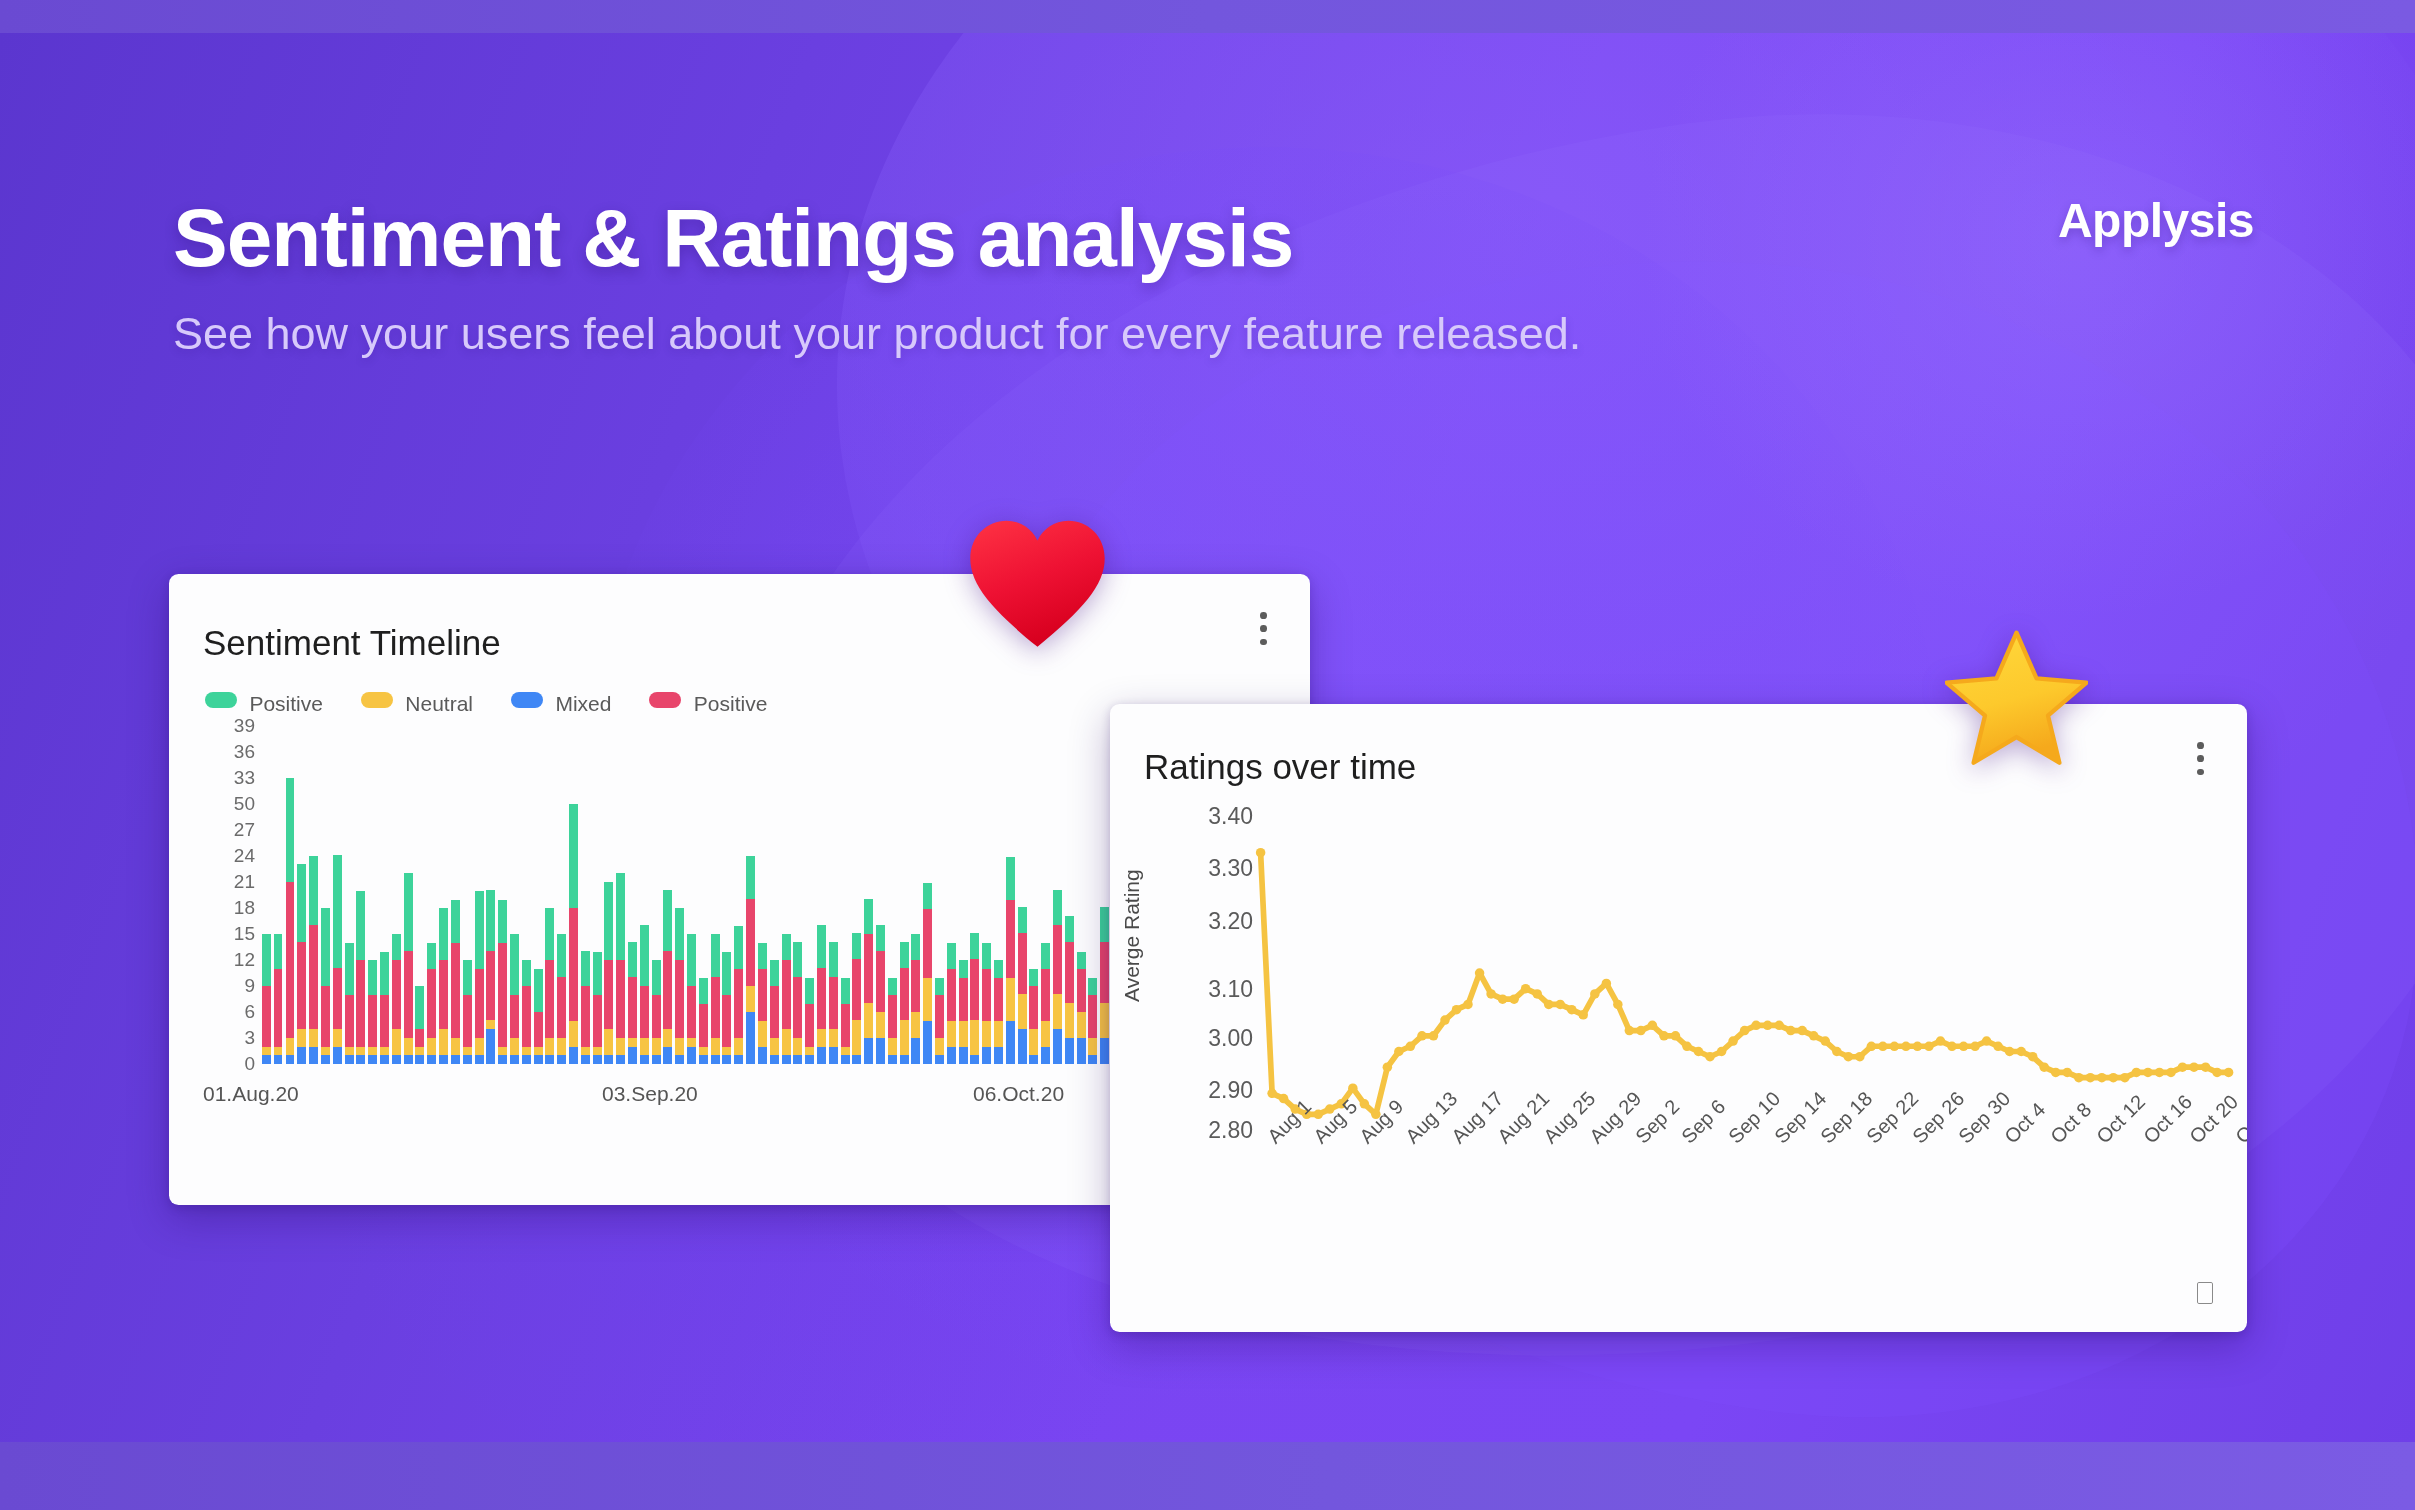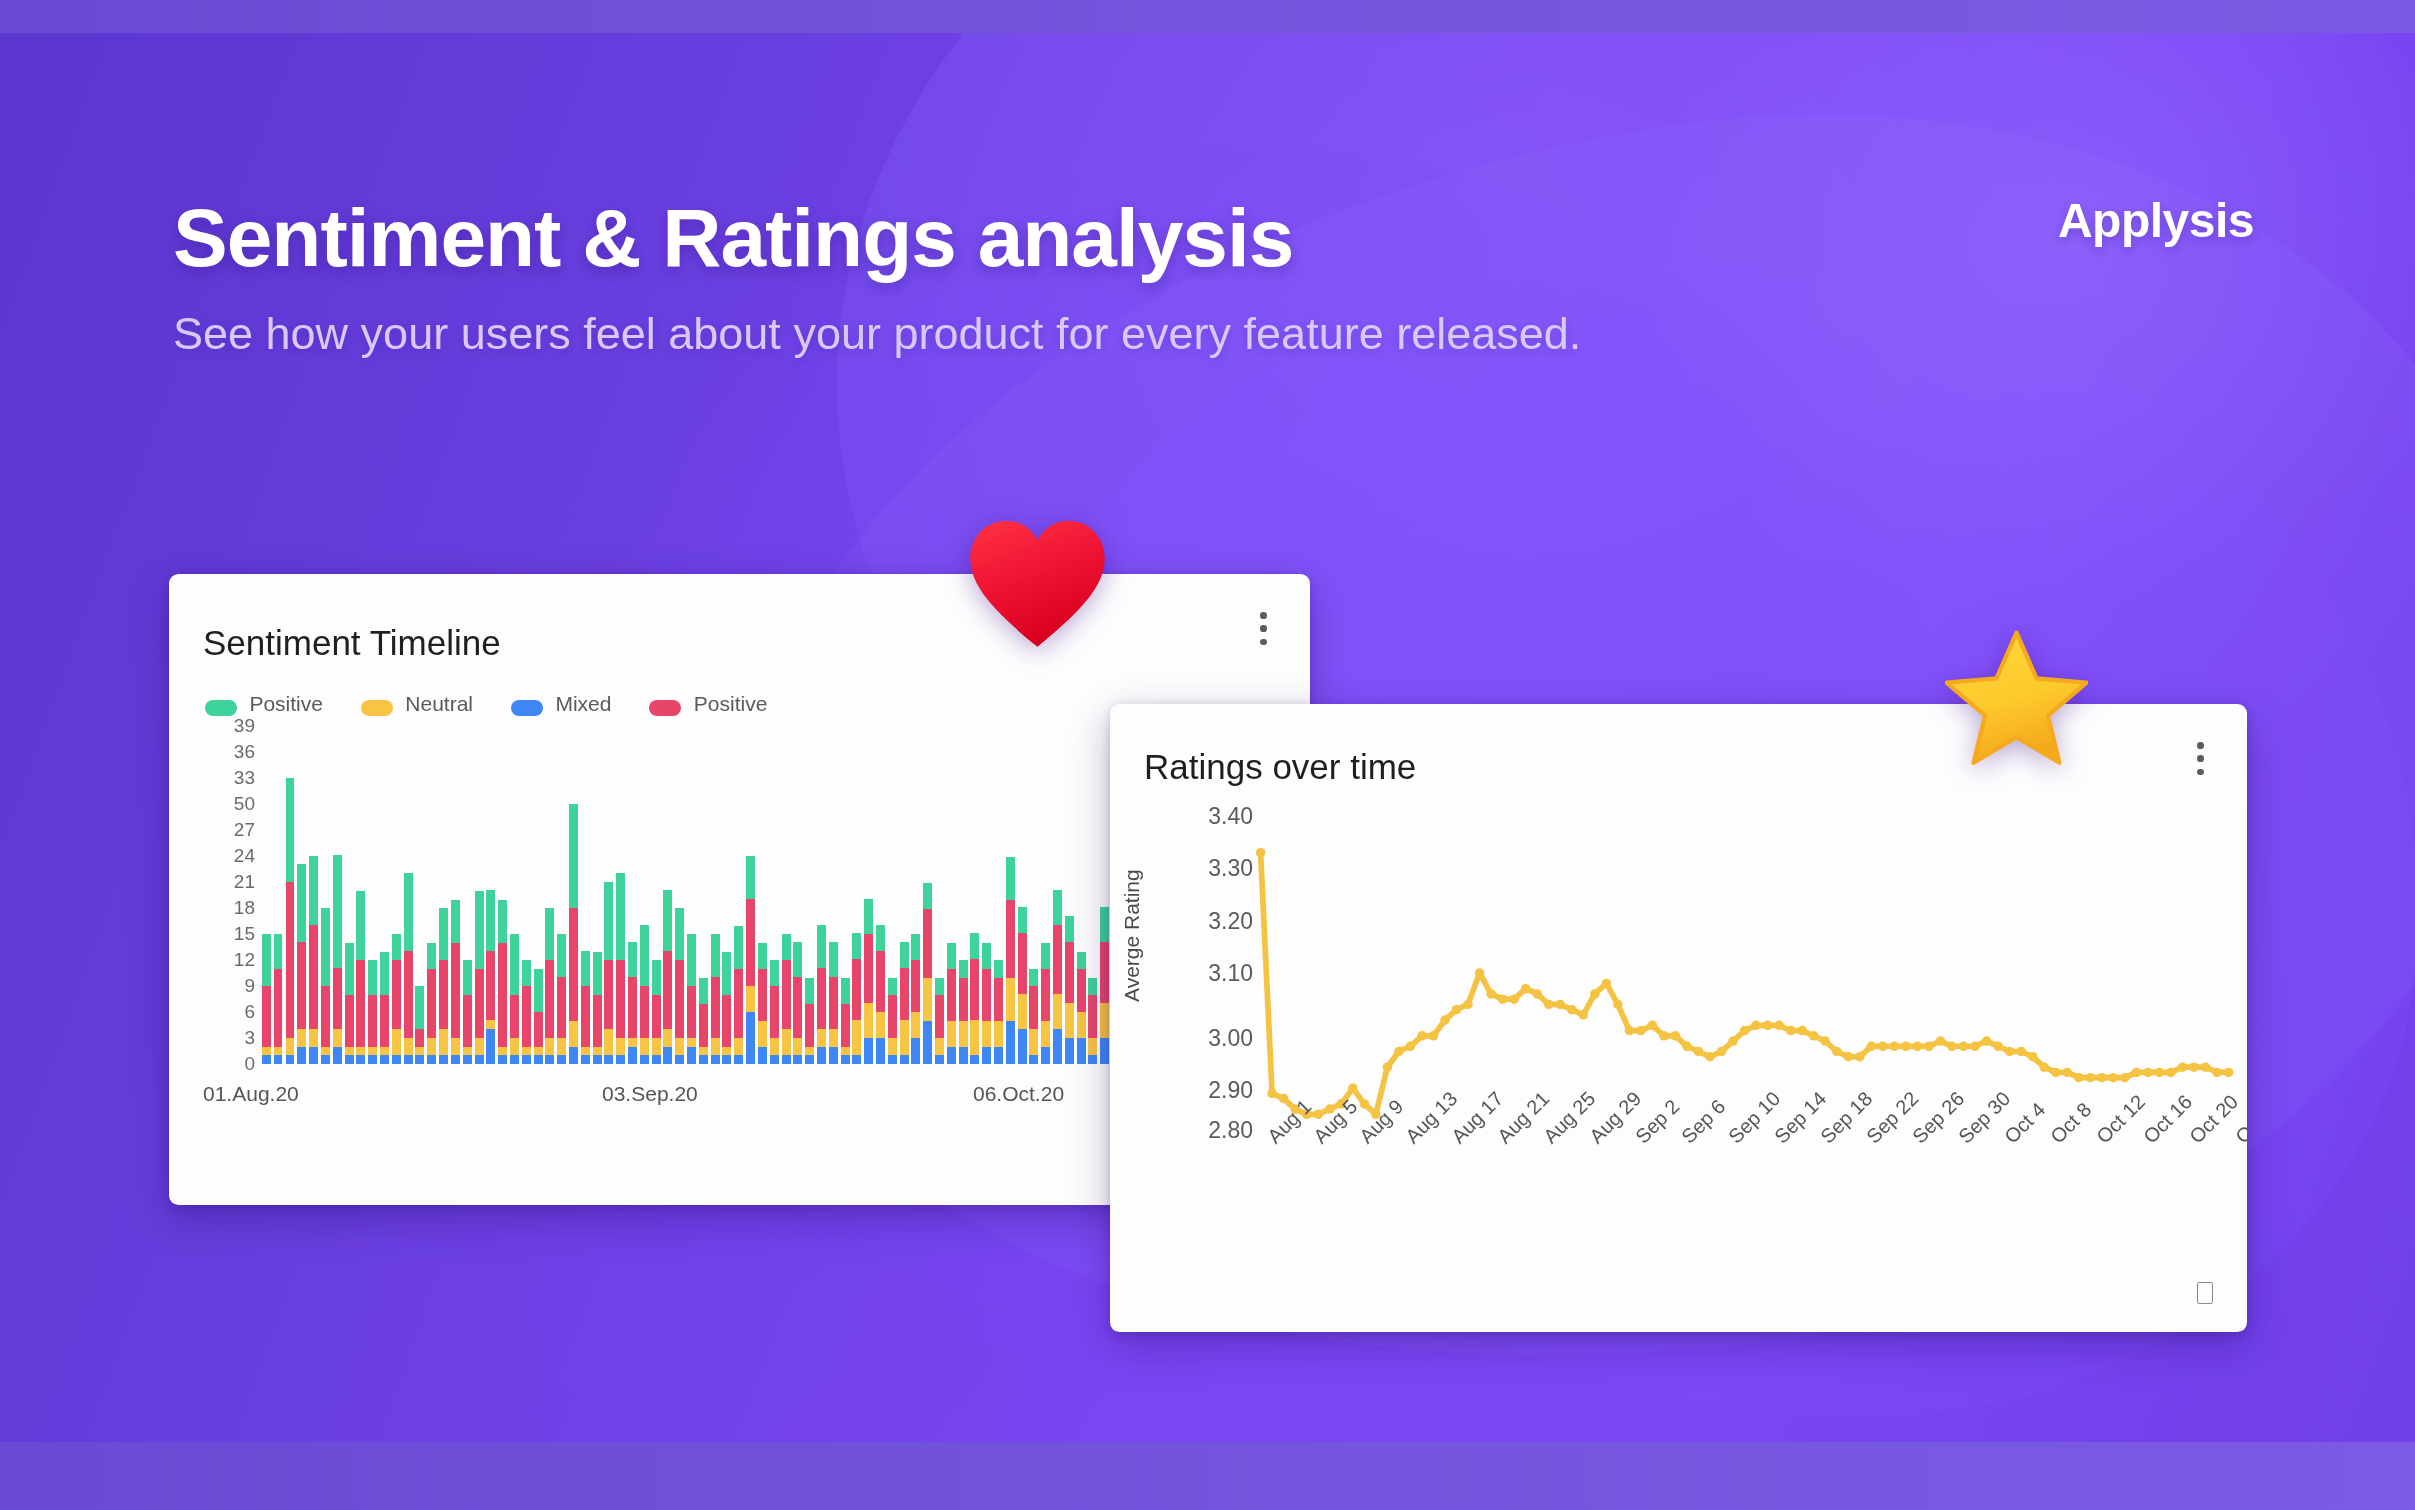--- a/index.html
+++ b/index.html
@@ -87,21 +87,21 @@
   .kebab { position:absolute; width:28.5px; height:42px; cursor:pointer; }
   .kebab span {
     display:block; width:6.7px; height:6.7px; border-radius:50%;
     background:#5c5c5c; margin:0 auto 6.7px auto;
   }
   #card-sentiment .kebab { right:32px; top:38px; }
   #card-ratings  .kebab { right:32px; top:38px; }
 
   
   #legend { position:absolute; left:36px; top:118px; display:flex; gap:38px; align-items:center; }
-  .legend-item { display:flex; align-items:flex-end; gap:12.4px; }
+  .legend-item { display:flex; align-items:flex-start; gap:12.4px; }
   .legend-swatch { width:32px; height:16px; border-radius:8.6px; }
   .legend-label { font-size:21px; color:#5a5a5a; }
 
   
   #sent-plot { position:absolute; left:0; top:152px; width:1141px; height:399px; }
   #sent-ylabels { position:absolute; left:0; top:0; width:86px; height:338px; }
   .ytick { position:absolute; right:0; font-size:19px; color:#6b6b6b; transform:translateY(-50%); }
   #sent-bars { position:absolute; left:93px; top:0; right:7.6px; height:338px; }
   .bar-col { position:absolute; bottom:0; width:8.6px; }
   .seg { width:100%; display:block; }
@@ -740,21 +740,21 @@
     <span></span>
     <span></span>
   </div>
 
   <div id="rate-plot">
     <div id="rate-axis-title">Averge Rating</div>
     <div id="rate-ylabels">
         <div class="ytick-r" style="top: 314px;">2.80</div>
         <div class="ytick-r" style="top: 274px;">2.90</div>
         <div class="ytick-r" style="top: 222px;">3.00</div>
-        <div class="ytick-r" style="top: 157px;">3.10</div>
+        <div class="ytick-r" style="top: 173px;">3.10</div>
         <div class="ytick-r" style="top: 105px;">3.20</div>
         <div class="ytick-r" style="top: 52px;">3.30</div>
         <div class="ytick-r" style="top: 0px;">3.40</div>
       </div>
     <svg id="rate-svg" viewBox="0 0 1038 330" preserveAspectRatio="none">
         <path d="M8.0 38.5 L20.1 291.5 L32.2 297.0 L44.4 308.0 L56.5 313.5 L68.6 313.5 L80.7 308.0 L92.8 302.5 L105.0 286.0 L117.1 302.5 L129.2 313.5 L141.3 264.0 L153.4 247.5 L165.5 242.0 L177.7 231.0 L189.8 231.0 L201.9 214.5 L214.0 203.5 L226.1 198.0 L238.3 165.0 L250.4 187.0 L262.5 192.5 L274.6 192.5 L286.7 181.5 L298.9 187.0 L311.0 198.0 L323.1 198.0 L335.2 203.5 L347.3 209.0 L359.5 187.0 L371.6 176.0 L383.7 198.0 L395.8 225.5 L407.9 225.5 L420.0 220.0 L432.2 231.0 L444.3 231.0 L456.4 242.0 L468.5 247.5 L480.6 253.0 L492.8 247.5 L504.9 236.5 L517.0 225.5 L529.1 220.0 L541.2 220.0 L553.4 220.0 L565.5 225.5 L577.6 225.5 L589.7 231.0 L601.8 236.5 L614.0 247.5 L626.1 253.0 L638.2 253.0 L650.3 242.0 L662.4 242.0 L674.5 242.0 L686.7 242.0 L698.8 242.0 L710.9 242.0 L723.0 236.5 L735.1 242.0 L747.3 242.0 L759.4 242.0 L771.5 236.5 L783.6 242.0 L795.7 247.5 L807.9 247.5 L820.0 253.0 L832.1 264.0 L844.2 269.5 L856.3 269.5 L868.5 275.0 L880.6 275.0 L892.7 275.0 L904.8 275.0 L916.9 275.0 L929.0 269.5 L941.2 269.5 L953.3 269.5 L965.4 269.5 L977.5 264.0 L989.6 264.0 L1001.8 264.0 L1013.9 269.5 L1026.0 269.5" fill="none" stroke="#f5c342" stroke-width="6" stroke-linecap="round" stroke-linejoin="round"></path>
         <circle cx="8.0" cy="38.5" r="5" fill="#f5c342"></circle>
         <circle cx="20.1" cy="291.5" r="5" fill="#f5c342"></circle>
         <circle cx="32.2" cy="297.0" r="5" fill="#f5c342"></circle>
         <circle cx="44.4" cy="308.0" r="5" fill="#f5c342"></circle>

